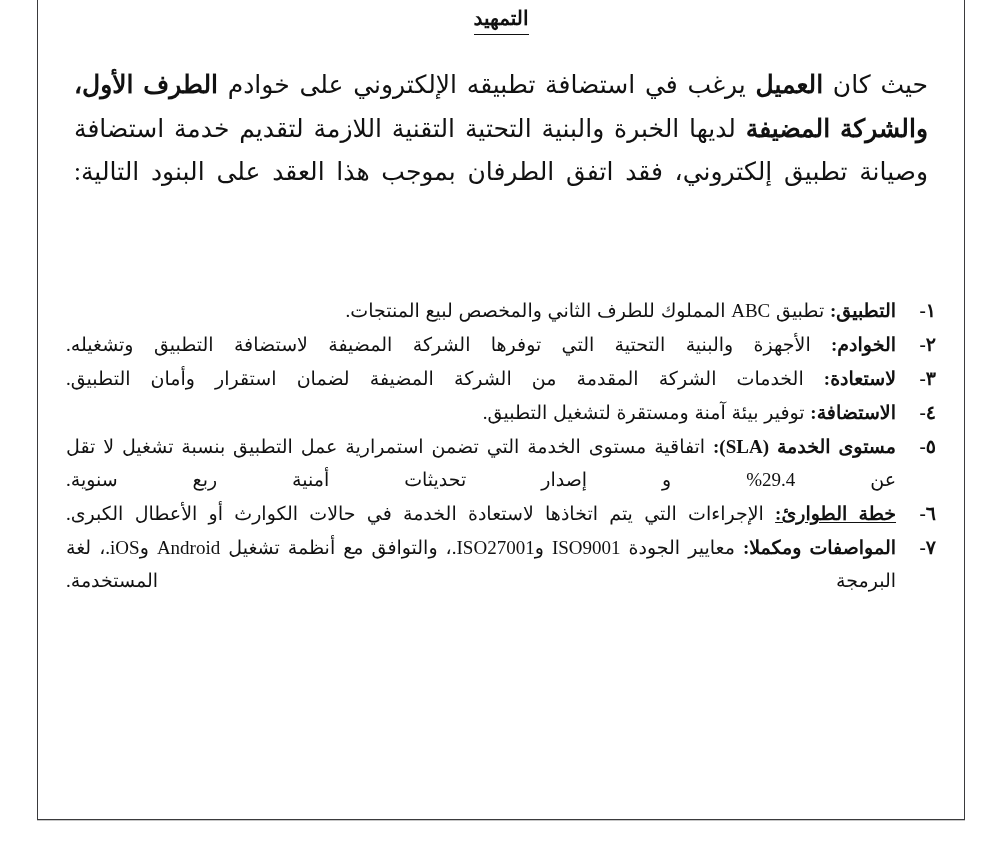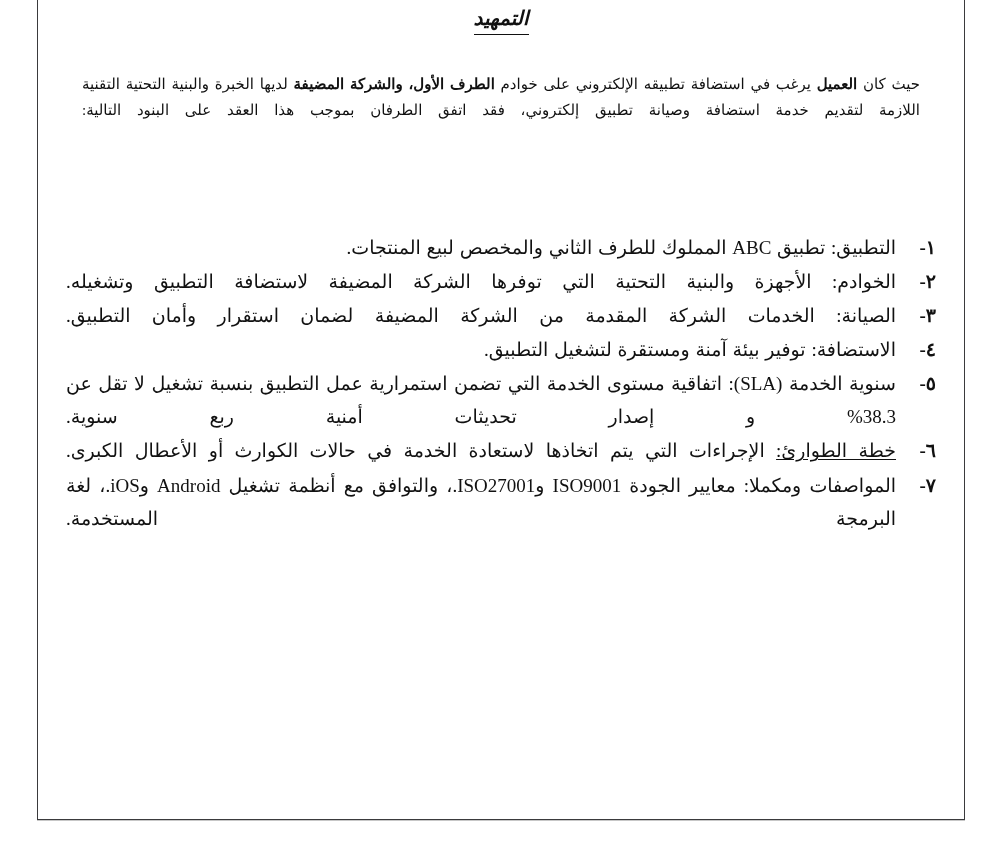--- a/index.html
+++ b/index.html
@@ -37,36 +37,35 @@
   }
 
   
   .doc-heading {
     text-align: center;
     font-weight: bold;
     font-size: 20px;
     direction: rtl;
     margin: 0;
     line-height: 1.5;
-    font-style: italic;
   }
   .doc-heading > span {
     display: inline-block;
     border-bottom: 1.6px solid #111111;
     padding-bottom: 1px;
   }
 
   
   .doc-para {
     direction: rtl;
     text-align: justify;
     text-align-last: justify;
-    font-size: 15px;
+    font-size: 25px;
     line-height: 1.74;
-    margin: 16px;
+    margin: 8px;
     word-spacing: 1px;
   }
   .doc-para.center-last {
     text-align-last: center;
   }
   .doc-para b { font-weight: bold; }
 
   
   .def-list {
     list-style: none;
@@ -98,21 +97,21 @@
     text-align: justify;
     text-align-last: right;
     font-size: 19px;
     line-height: 1.74;
     word-spacing: 1px;
   }
   .def-body.stretch {
     text-align-last: justify;
   }
   .def-term {
-    font-weight: normal;
+    font-weight: bold;
   }
   .def-term.underline {
     text-decoration: underline;
     text-underline-offset: 2px;
   }
 
   .spacer-sm { height: 12px; }
   .spacer-md { height: 20px; }
   .spacer-lg { height: 26px; }
 </style>
@@ -147,29 +146,29 @@
         <li class="def-item">
           <span class="def-marker">١-</span>
           <span class="def-body"><span class="def-term">التطبيق:</span><span> تطبيق ABC المملوك للطرف الثاني والمخصص لبيع المنتجات.</span></span>
         </li>
         <li class="def-item">
           <span class="def-marker">٢-</span>
           <span class="def-body stretch"><span class="def-term">الخوادم:</span><span> الأجهزة والبنية التحتية التي توفرها الشركة المضيفة لاستضافة التطبيق وتشغيله.</span></span>
         </li>
         <li class="def-item">
           <span class="def-marker">٣-</span>
-          <span class="def-body stretch"><span class="def-term">الصيانة:</span><span> الخدمات الشركة المقدمة من الشركة المضيفة لضمان استقرار وأمان التطبيق.</span></span>
+          <span class="def-body stretch"><span class="def-term">لاستعادة:</span><span> الخدمات الشركة المقدمة من الشركة المضيفة لضمان استقرار وأمان التطبيق.</span></span>
         </li>
         <li class="def-item">
           <span class="def-marker">٤-</span>
           <span class="def-body"><span class="def-term">الاستضافة:</span><span> توفير بيئة آمنة ومستقرة لتشغيل التطبيق.</span></span>
         </li>
         <li class="def-item">
           <span class="def-marker">٥-</span>
-          <span class="def-body stretch"><span class="def-term">سنوية الخدمة (SLA):</span><span> اتفاقية مستوى الخدمة التي تضمن استمرارية عمل التطبيق بنسبة تشغيل لا تقل عن 38.3% و إصدار تحديثات أمنية ربع سنوية.</span></span>
+          <span class="def-body stretch"><span class="def-term">مستوى الخدمة (SLA):</span><span> اتفاقية مستوى الخدمة التي تضمن استمرارية عمل التطبيق بنسبة تشغيل لا تقل عن 29.4% و إصدار تحديثات أمنية ربع سنوية.</span></span>
         </li>
         <li class="def-item">
           <span class="def-marker">٦-</span>
           <span class="def-body stretch"><span class="def-term underline">خطة الطوارئ:</span><span> الإجراءات التي يتم اتخاذها لاستعادة الخدمة في حالات الكوارث أو الأعطال الكبرى.</span></span>
         </li>
         <li class="def-item">
           <span class="def-marker">٧-</span>
           <span class="def-body stretch"><span class="def-term">المواصفات ومكملا:</span><span> معايير الجودة ISO9001 وISO27001.، والتوافق مع أنظمة تشغيل Android وiOS.، لغة البرمجة المستخدمة.</span></span>
         </li>
       </ol>

